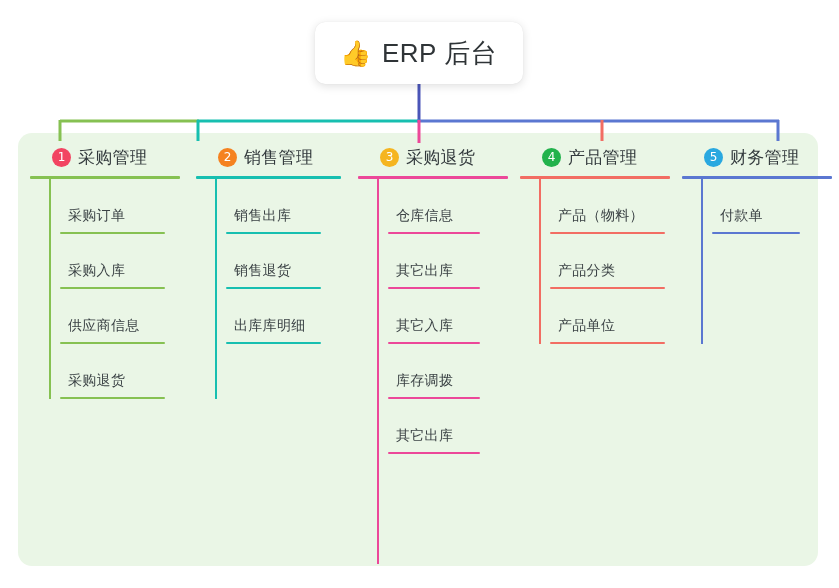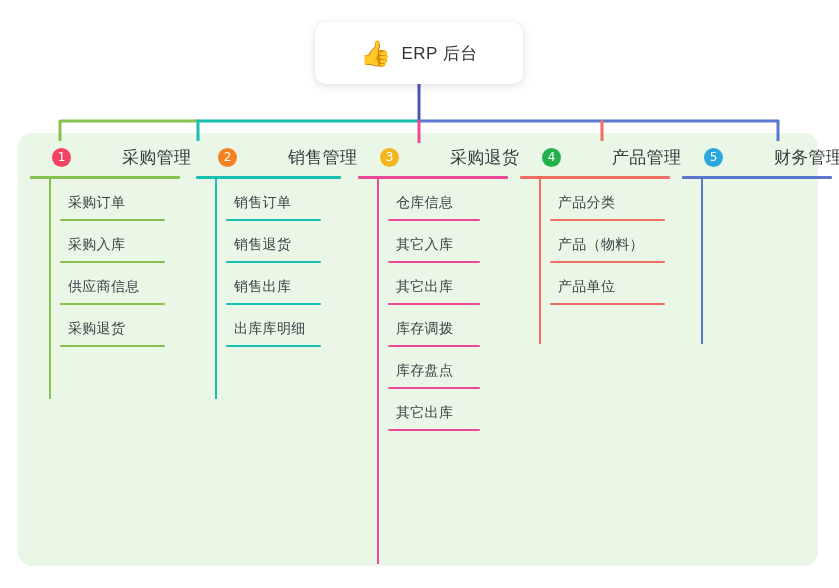--- a/index.html
+++ b/index.html
@@ -37,21 +37,21 @@
     gap: 10px;
     box-sizing: border-box;
   }
   .root-emoji {
     font-family: "DejaVu Sans", sans-serif;
     font-size: 25px;
     line-height: 1;
     display: inline-block;
   }
   .root-title {
-    font-size: 17px;
+    font-size: 26px;
     color: #2f3437;
     letter-spacing: 0.5px;
     white-space: nowrap;
   }
 
   
   #wires {
     position: absolute;
     left: 0;
     top: 0;
@@ -93,21 +93,20 @@
     line-height: 19px;
     text-align: center;
     flex: 0 0 auto;
     font-family: "DejaVu Sans", sans-serif;
   }
   .branch-title {
     font-size: 17px;
     color: #333a3d;
     white-space: nowrap;
     letter-spacing: 0.3px;
-    margin-left: 44px;
   }
   .branch-rule {
     height: 3px;
     margin-top: 6px;
     border-radius: 1px;
   }
 
   
   .subs {
     position: relative;
@@ -116,21 +115,21 @@
     box-sizing: border-box;
   }
   .spine {
     position: absolute;
     left: 19px;
     top: 0;
     width: 2px;
   }
   .sub-item {
     position: relative;
-    height: 42px;
+    height: 55px;
     box-sizing: border-box;
   }
   .sub-label {
     position: absolute;
     left: 8px;
     bottom: 9px;
     font-size: 14px;
     color: #3b4245;
     white-space: nowrap;
     letter-spacing: 0.3px;
@@ -201,98 +200,94 @@
       </div>
       <div class="branch" style="left: 196px; width: 145px;">
         <div class="branch-head">
           <span class="badge" style="background: rgb(245, 130, 32);">2</span>
           <span class="branch-title">销售管理</span>
         </div>
         <div class="branch-rule" style="background: rgb(23, 191, 176); width: 145px;"></div>
         <div class="subs">
           <div class="spine" style="background: rgb(23, 191, 176); height: 220px;"></div>
           <div class="sub-item">
-            <span class="sub-label">销售订单</span>
+            <span class="sub-label">销售出库</span>
             <div class="sub-rule" style="background: rgb(23, 191, 176); width: 95px;"></div>
           </div>
           <div class="sub-item">
             <span class="sub-label">销售退货</span>
             <div class="sub-rule" style="background: rgb(23, 191, 176); width: 95px;"></div>
           </div>
           <div class="sub-item">
-            <span class="sub-label">销售出库</span>
-            <div class="sub-rule" style="background: rgb(23, 191, 176); width: 95px;"></div>
-          </div>
-          <div class="sub-item">
             <span class="sub-label">出库库明细</span>
             <div class="sub-rule" style="background: rgb(23, 191, 176); width: 95px;"></div>
           </div>
         </div>
       </div>
       <div class="branch" style="left: 358px; width: 150px;">
         <div class="branch-head">
           <span class="badge" style="background: rgb(245, 181, 32);">3</span>
           <span class="branch-title">采购退货</span>
         </div>
         <div class="branch-rule" style="background: rgb(236, 72, 153); width: 150px;"></div>
         <div class="subs">
           <div class="spine" style="background: rgb(236, 72, 153); height: 385px;"></div>
           <div class="sub-item">
             <span class="sub-label">仓库信息</span>
             <div class="sub-rule" style="background: rgb(236, 72, 153); width: 92px;"></div>
           </div>
           <div class="sub-item">
+            <span class="sub-label">其它出库</span>
+            <div class="sub-rule" style="background: rgb(236, 72, 153); width: 92px;"></div>
+          </div>
+          <div class="sub-item">
             <span class="sub-label">其它入库</span>
             <div class="sub-rule" style="background: rgb(236, 72, 153); width: 92px;"></div>
           </div>
           <div class="sub-item">
-            <span class="sub-label">其它出库</span>
-            <div class="sub-rule" style="background: rgb(236, 72, 153); width: 92px;"></div>
-          </div>
-          <div class="sub-item">
             <span class="sub-label">库存调拨</span>
-            <div class="sub-rule" style="background: rgb(236, 72, 153); width: 92px;"></div>
-          </div>
-          <div class="sub-item">
-            <span class="sub-label">库存盘点</span>
             <div class="sub-rule" style="background: rgb(236, 72, 153); width: 92px;"></div>
           </div>
           <div class="sub-item">
             <span class="sub-label">其它出库</span>
             <div class="sub-rule" style="background: rgb(236, 72, 153); width: 92px;"></div>
           </div>
         </div>
       </div>
       <div class="branch" style="left: 520px; width: 150px;">
         <div class="branch-head">
           <span class="badge" style="background: rgb(34, 178, 76);">4</span>
           <span class="branch-title">产品管理</span>
         </div>
         <div class="branch-rule" style="background: rgb(242, 109, 99); width: 150px;"></div>
         <div class="subs">
           <div class="spine" style="background: rgb(242, 109, 99); height: 165px;"></div>
           <div class="sub-item">
+            <span class="sub-label">产品（物料）</span>
+            <div class="sub-rule" style="background: rgb(242, 109, 99); width: 115px;"></div>
+          </div>
+          <div class="sub-item">
             <span class="sub-label">产品分类</span>
             <div class="sub-rule" style="background: rgb(242, 109, 99); width: 115px;"></div>
           </div>
           <div class="sub-item">
-            <span class="sub-label">产品（物料）</span>
-            <div class="sub-rule" style="background: rgb(242, 109, 99); width: 115px;"></div>
-          </div>
-          <div class="sub-item">
             <span class="sub-label">产品单位</span>
             <div class="sub-rule" style="background: rgb(242, 109, 99); width: 115px;"></div>
           </div>
         </div>
       </div>
       <div class="branch" style="left: 682px; width: 150px;">
         <div class="branch-head">
           <span class="badge" style="background: rgb(41, 168, 224);">5</span>
           <span class="branch-title">财务管理</span>
         </div>
         <div class="branch-rule" style="background: rgb(91, 119, 209); width: 150px;"></div>
         <div class="subs">
           <div class="spine" style="background: rgb(91, 119, 209); height: 165px;"></div>
+          <div class="sub-item">
+            <span class="sub-label">付款单</span>
+            <div class="sub-rule" style="background: rgb(91, 119, 209); width: 88px;"></div>
+          </div>
         </div>
       </div>
     </div>
 
 </div>
 
 </body></html>

